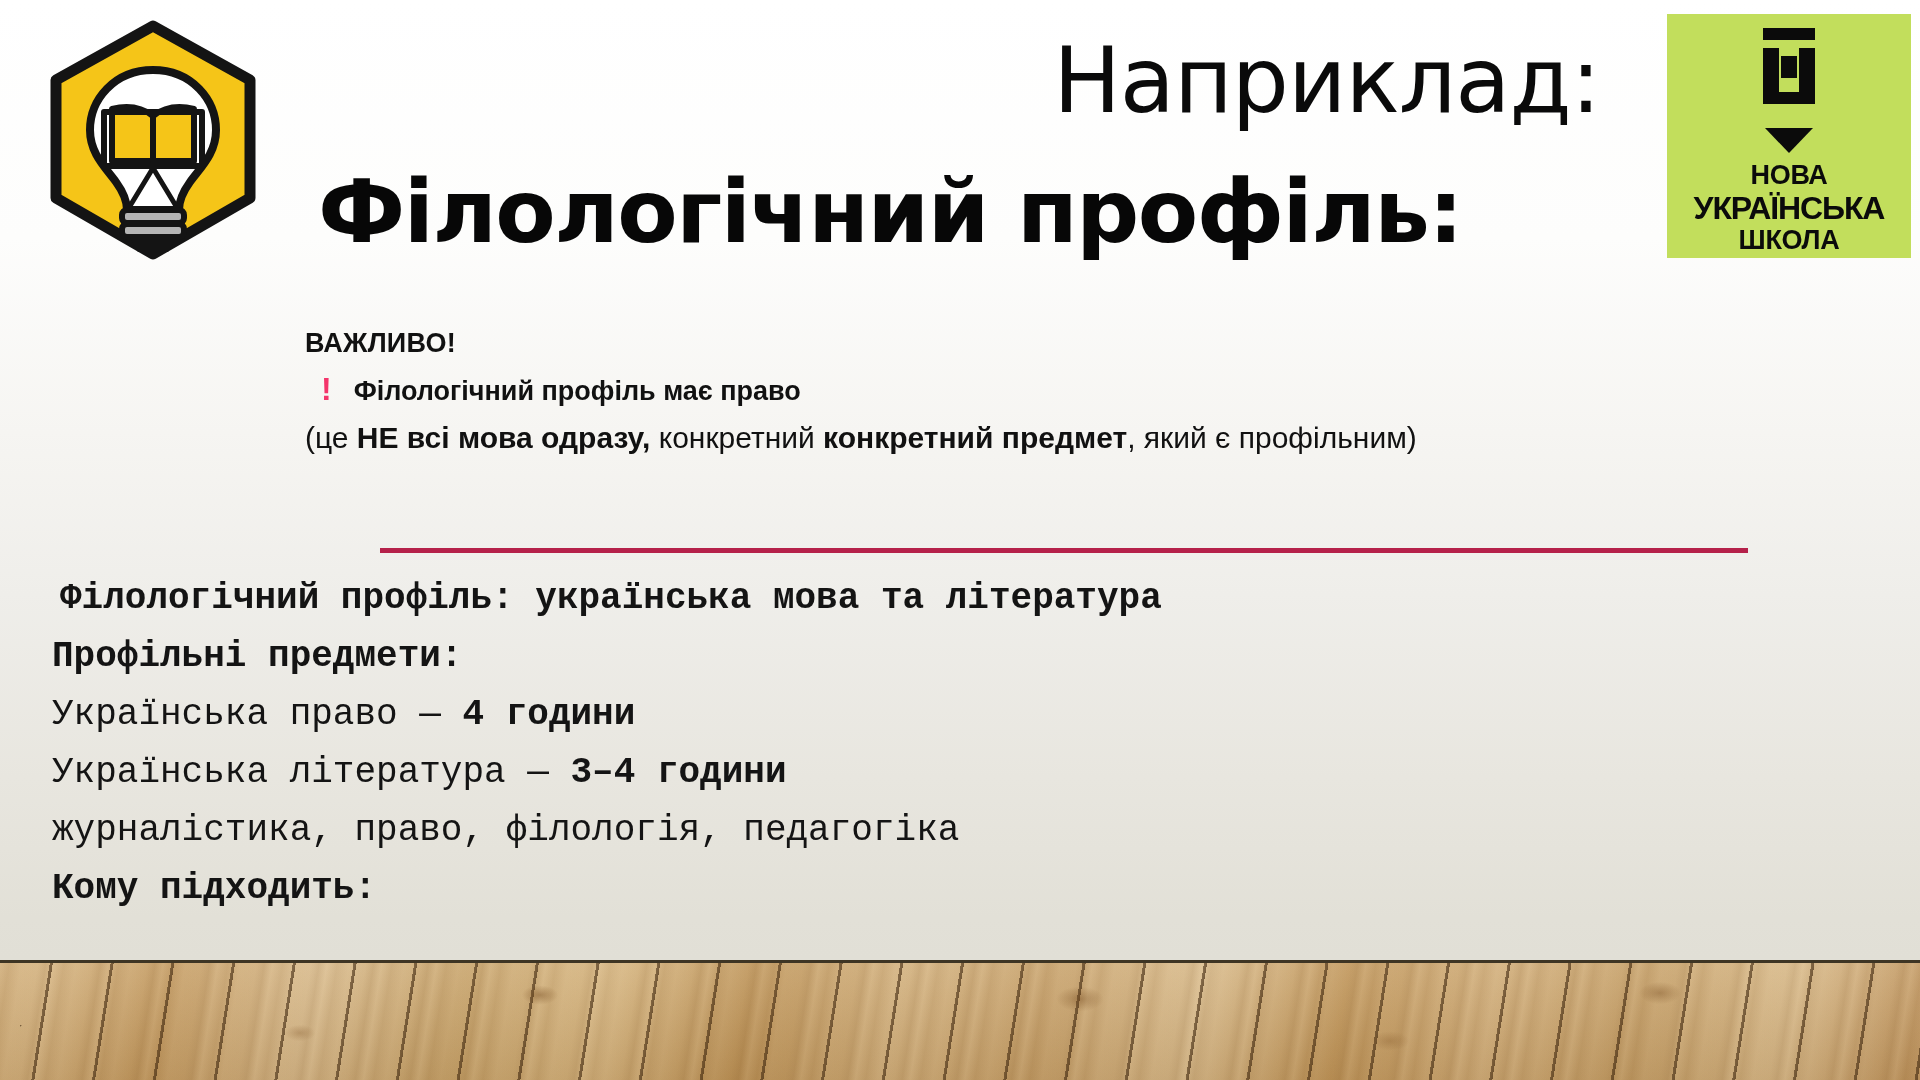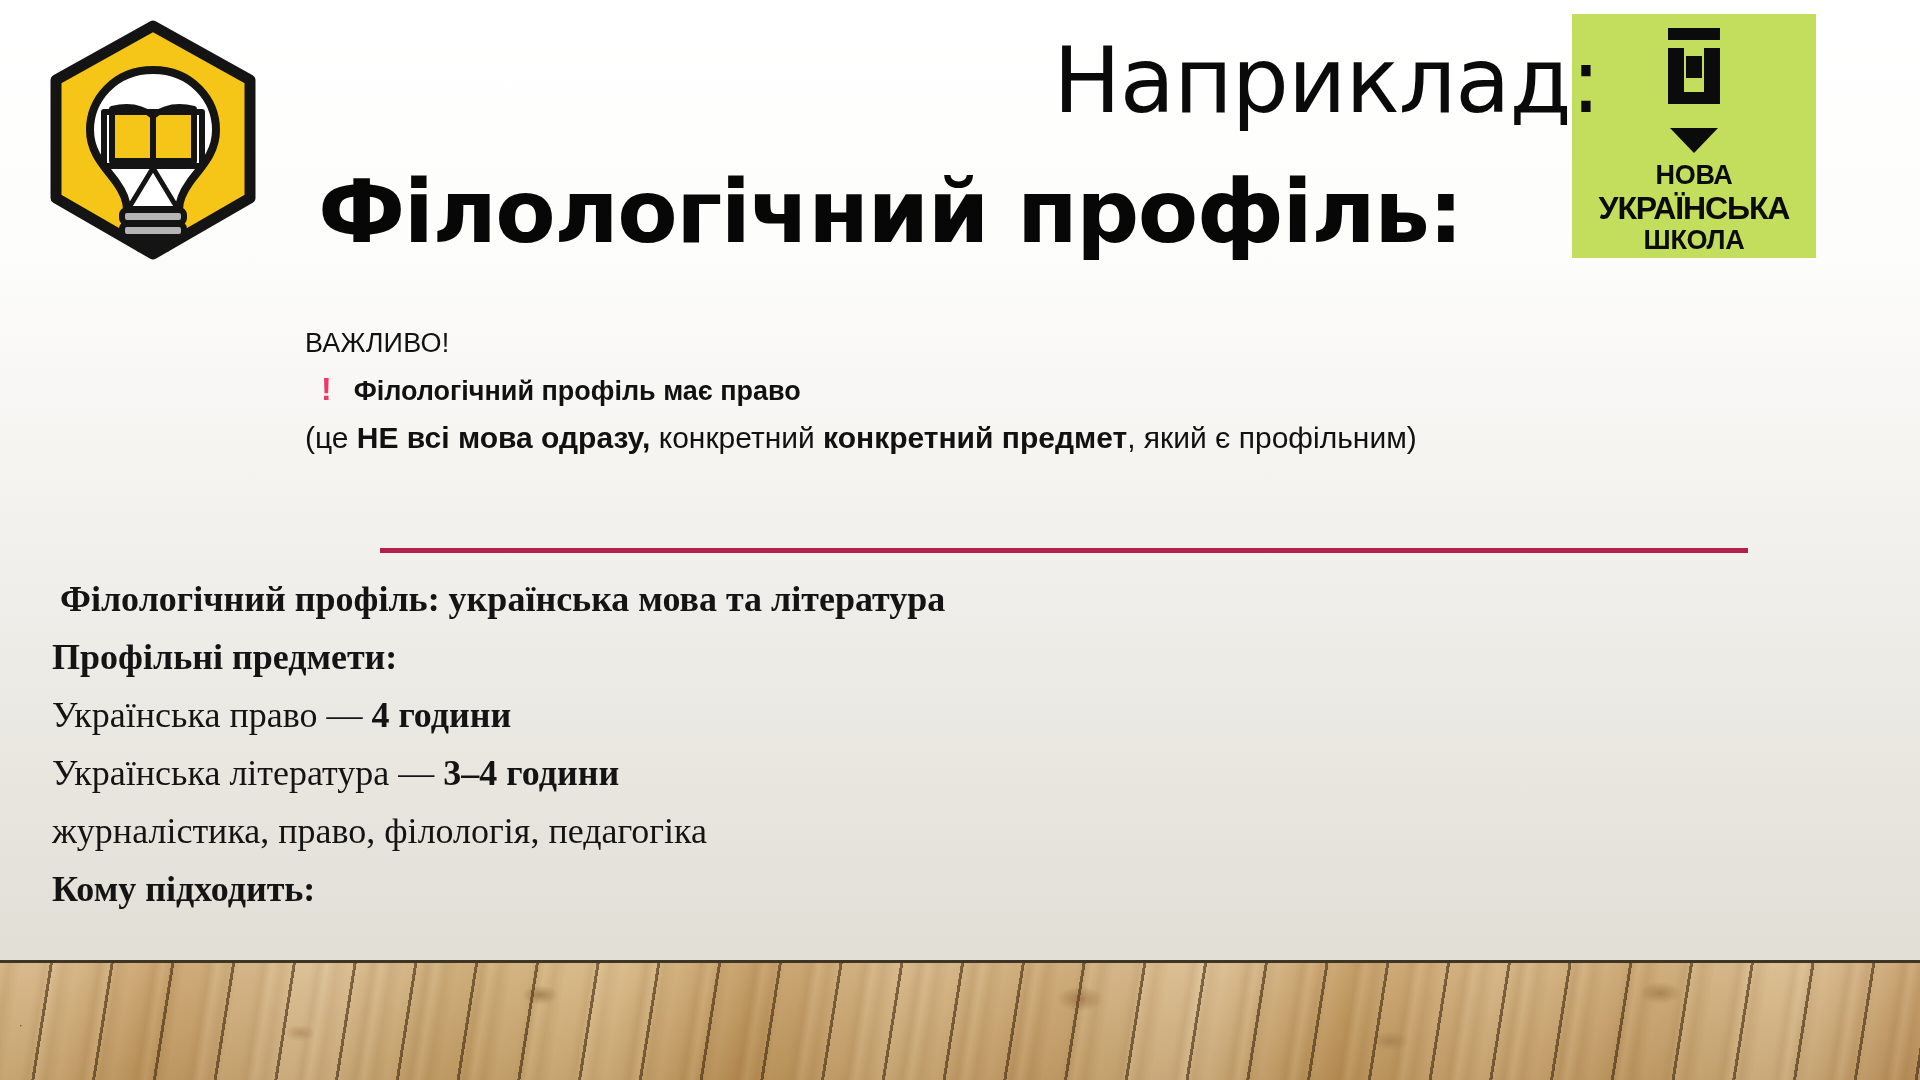--- a/index.html
+++ b/index.html
@@ -32,21 +32,21 @@
     left: 18px;
     top: 8px;
     width: 270px;
     height: 278px;
   }
   .bulb-logo svg { display: block; width: 100%; height: 100%; }
 
   
   .nus-logo {
     position: absolute;
-    left: 1572px;
+    left: 1667px;
     top: 14px;
     width: 244px;
     height: 244px;
     background: #c2de5c;
     display: flex;
     flex-direction: column;
     align-items: center;
     justify-content: flex-start;
     padding-top: 12px;
     box-sizing: border-box;
@@ -105,21 +105,21 @@
   .important {
     position: absolute;
     left: 305px;
     top: 328px;
     width: 1420px;
     color: #111111;
     font-family: "Liberation Sans", sans-serif;
   }
   .imp-head {
     font-size: 27px;
-    font-weight: normal;
+    font-weight: bold;
     letter-spacing: 0.2px;
   }
   .imp-row {
     margin-top: 14px;
     display: flex;
     align-items: baseline;
     gap: 22px;
     padding-left: 16px;
   }
   .imp-bang {
@@ -150,21 +150,21 @@
     background: #b5214a;
   }
 
   
   .body-block {
     position: absolute;
     left: 52px;
     top: 570px;
     width: 1500px;
     color: #121212;
-    font-family: Liberation Serif, serif;
+    font-family: Liberation Mono, monospace;
   }
   .body-line {
     font-size: 36px;
     line-height: 58px;
     white-space: nowrap;
     color: #141414;
   }
   .body-line.bold { font-weight: bold; }
   .body-line b { font-weight: bold; }
   .body-line.indent { padding-left: 8px; }

